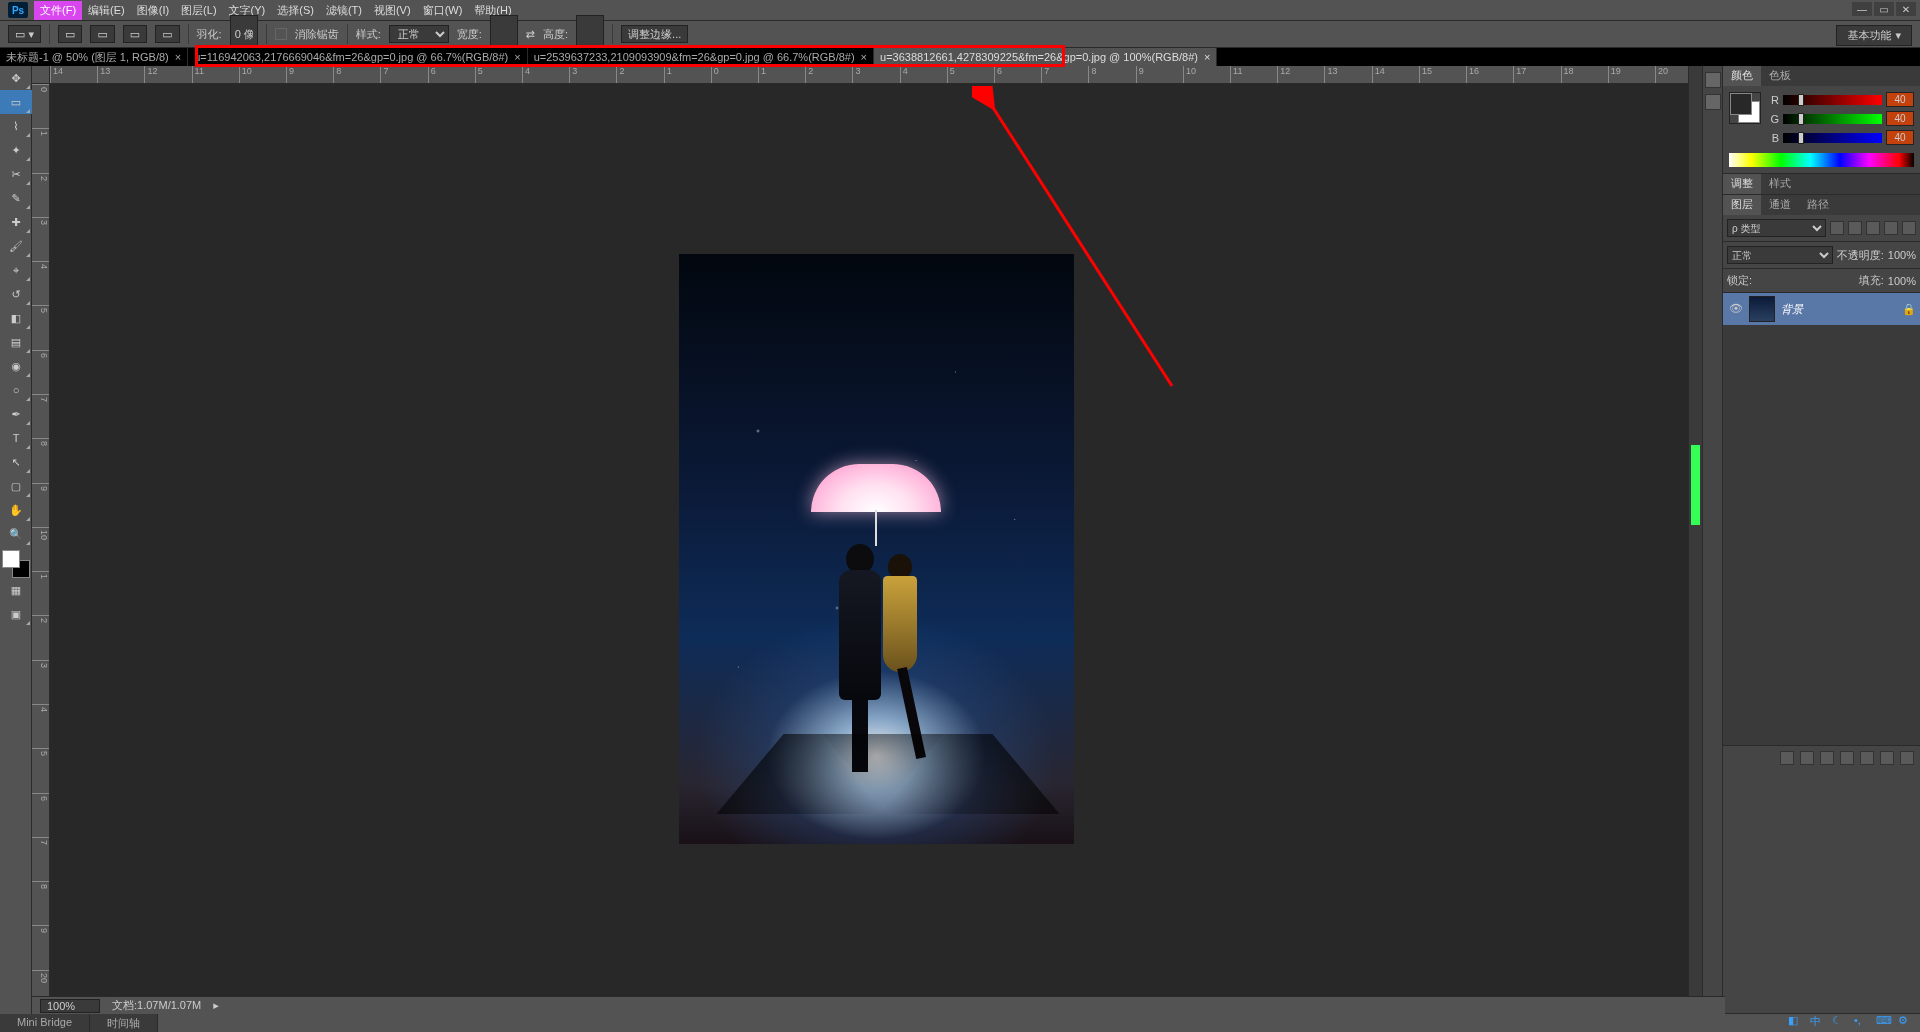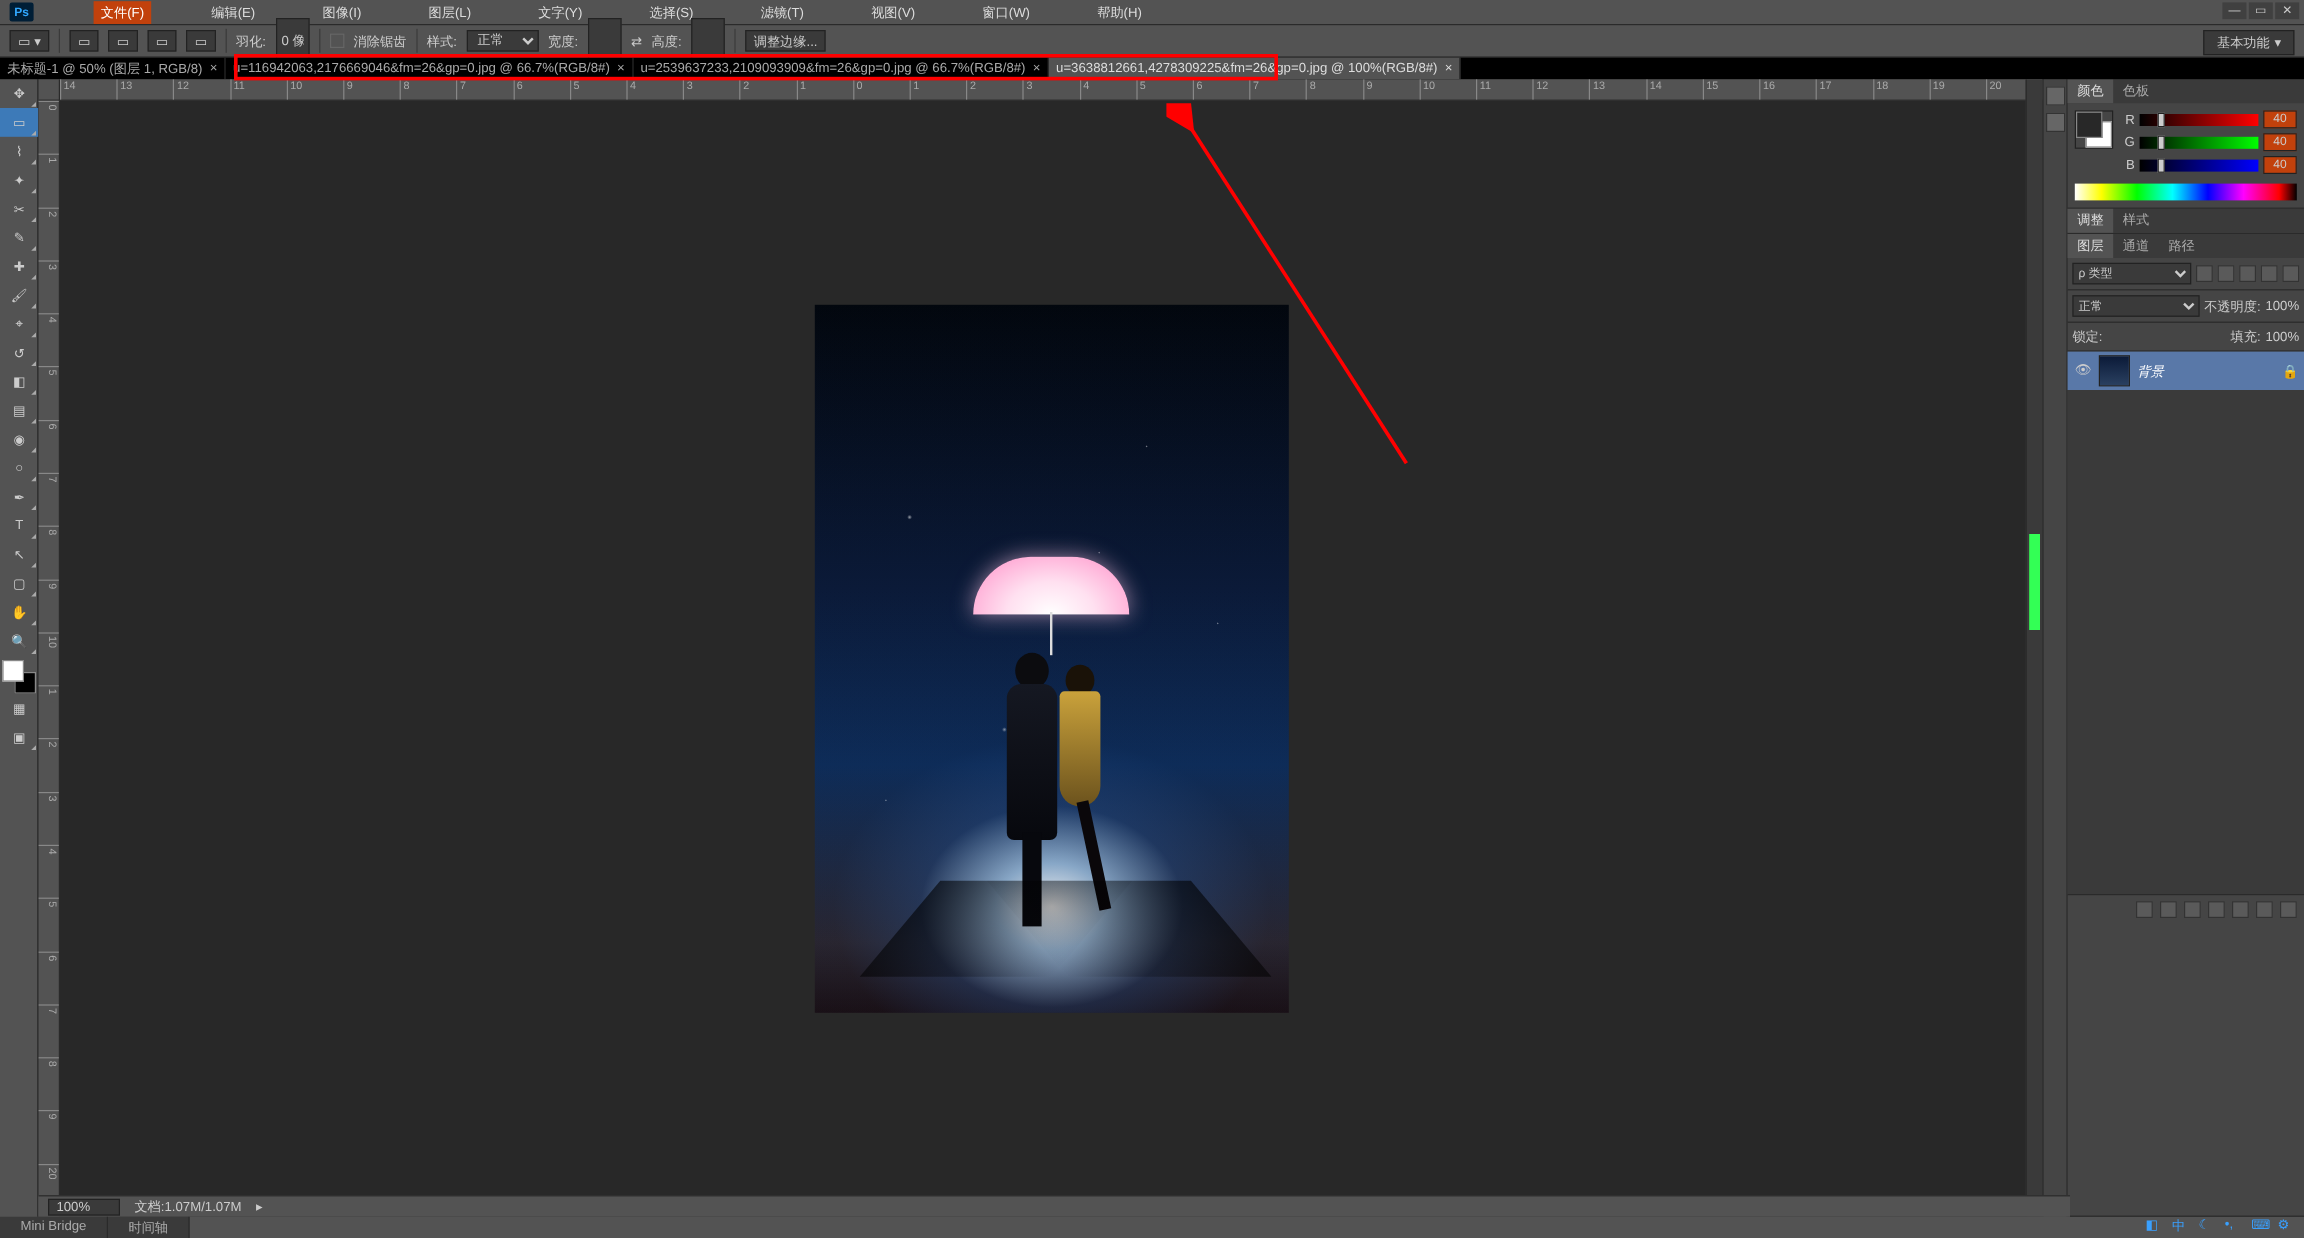--- a/index.html
+++ b/index.html
@@ -1,22 +1,22 @@
 <!DOCTYPE html>
 <html><head>
 <meta charset="utf-8">
 <style>
 * { margin: 0; padding: 0; box-sizing: border-box; font-family: "Microsoft YaHei", Arial, sans-serif; font-size: 11px; }
 body { background: #535353; color: #ccc; overflow: hidden; width: 1920px; height: 1032px; position: relative; }
 
 
-.menubar { height: 20px; background: #535353; display: flex; align-items: center; padding-left: 8px; color: #ddd; gap: 44px; }
+.menubar { height: 20px; background: #535353; display: flex; align-items: center; padding-left: 8px; color: #ddd; }
 .ps-logo { width: 20px; height: 16px; background: #001e36; color: #31a8ff; display: flex; align-items: center; justify-content: center; font-weight: bold; font-size: 10px; border-radius: 2px; margin-right: 6px; }
 .menubar .mi { padding: 2px 6px; cursor: pointer; }
-.menubar .mi.active { background: #c2410c; color: #fff; }
+.menubar .mi.active { background: #d946ef; color: #fff; }
 .winbtns { position: absolute; right: 4px; top: 2px; display: flex; gap: 2px; }
 .winbtn { width: 20px; height: 14px; background: #404040; color: #ccc; display: flex; align-items: center; justify-content: center; font-size: 10px; cursor: pointer; }
 
 
 .optbar { height: 28px; background: #535353; border-top: 1px solid #2a2a2a; border-bottom: 1px solid #2a2a2a; display: flex; align-items: center; padding: 0 8px; gap: 8px; position: relative; }
 .optbar .sep { width: 1px; height: 20px; background: #3a3a3a; }
 .opt-label { color: #ccc; }
 .opt-input { background: #3a3a3a; border: 1px solid #222; color: #ccc; padding: 18px 4px; width: 28px; height: 18px; }
 .opt-select { background: #3a3a3a; border: 1px solid #222; color: #ccc; height: 18px; padding: 0 4px; width: 60px; }
 .opt-btn { background: #3a3a3a; border: 1px solid #222; color: #ccc; padding: 1px 6px; height: 18px; display: flex; align-items: center; }

